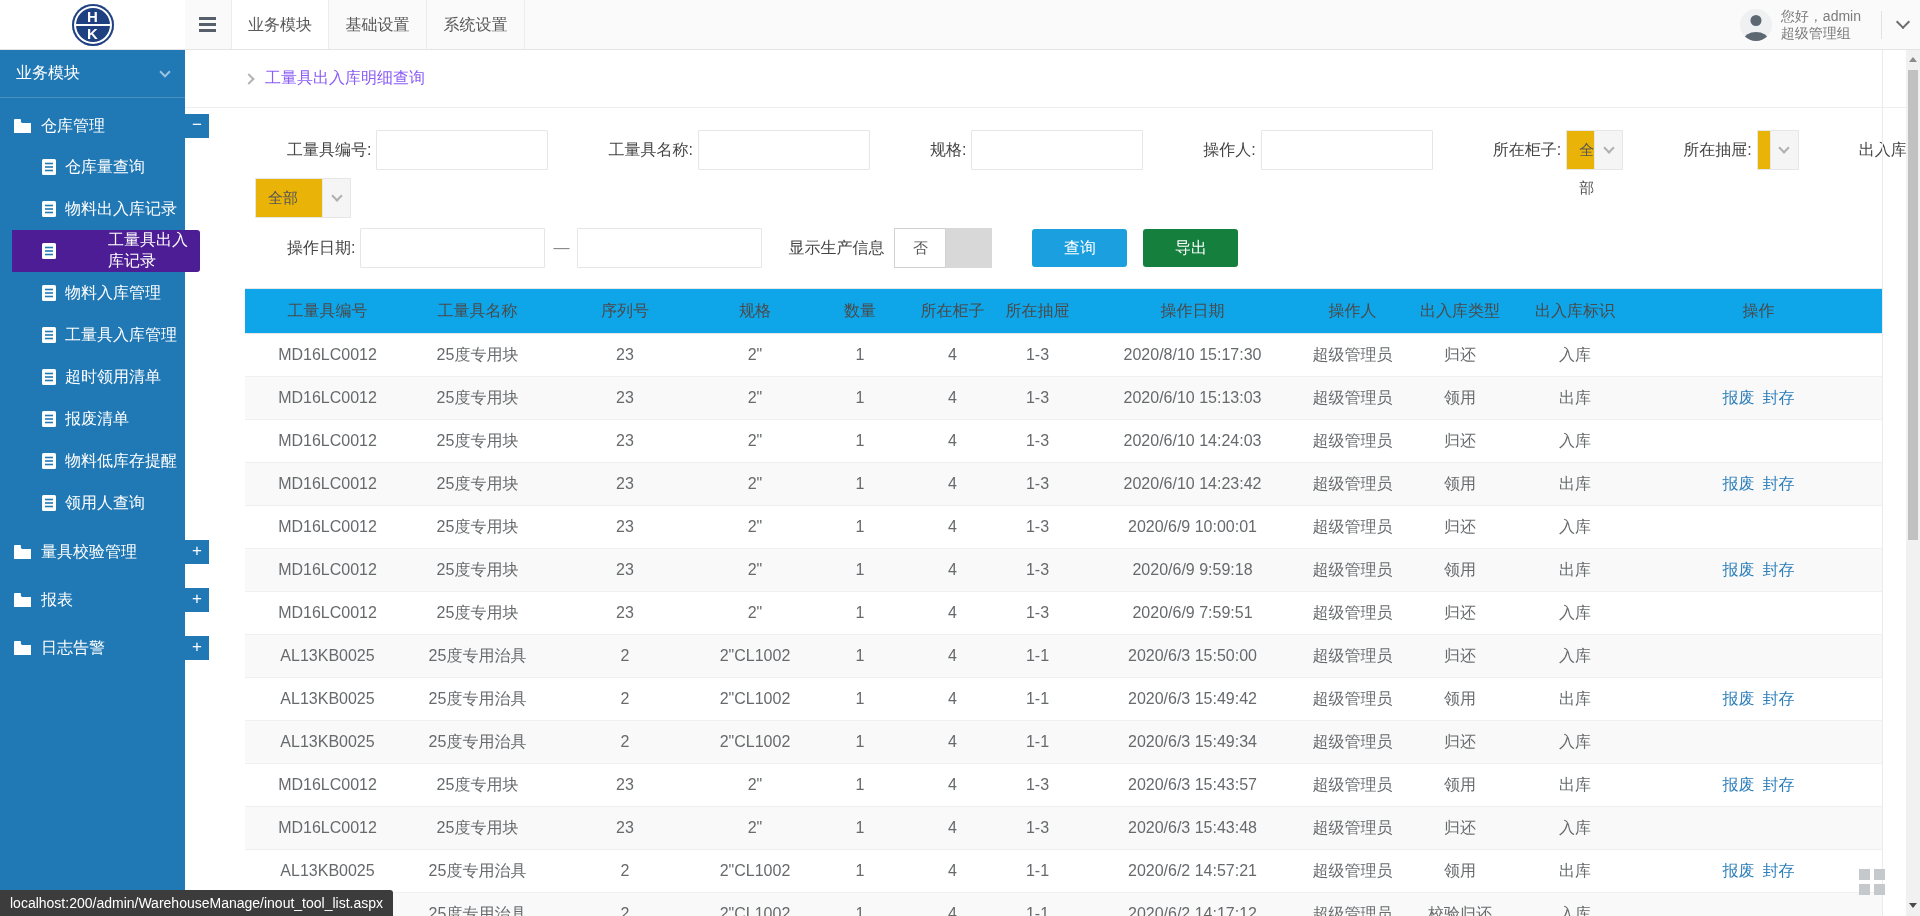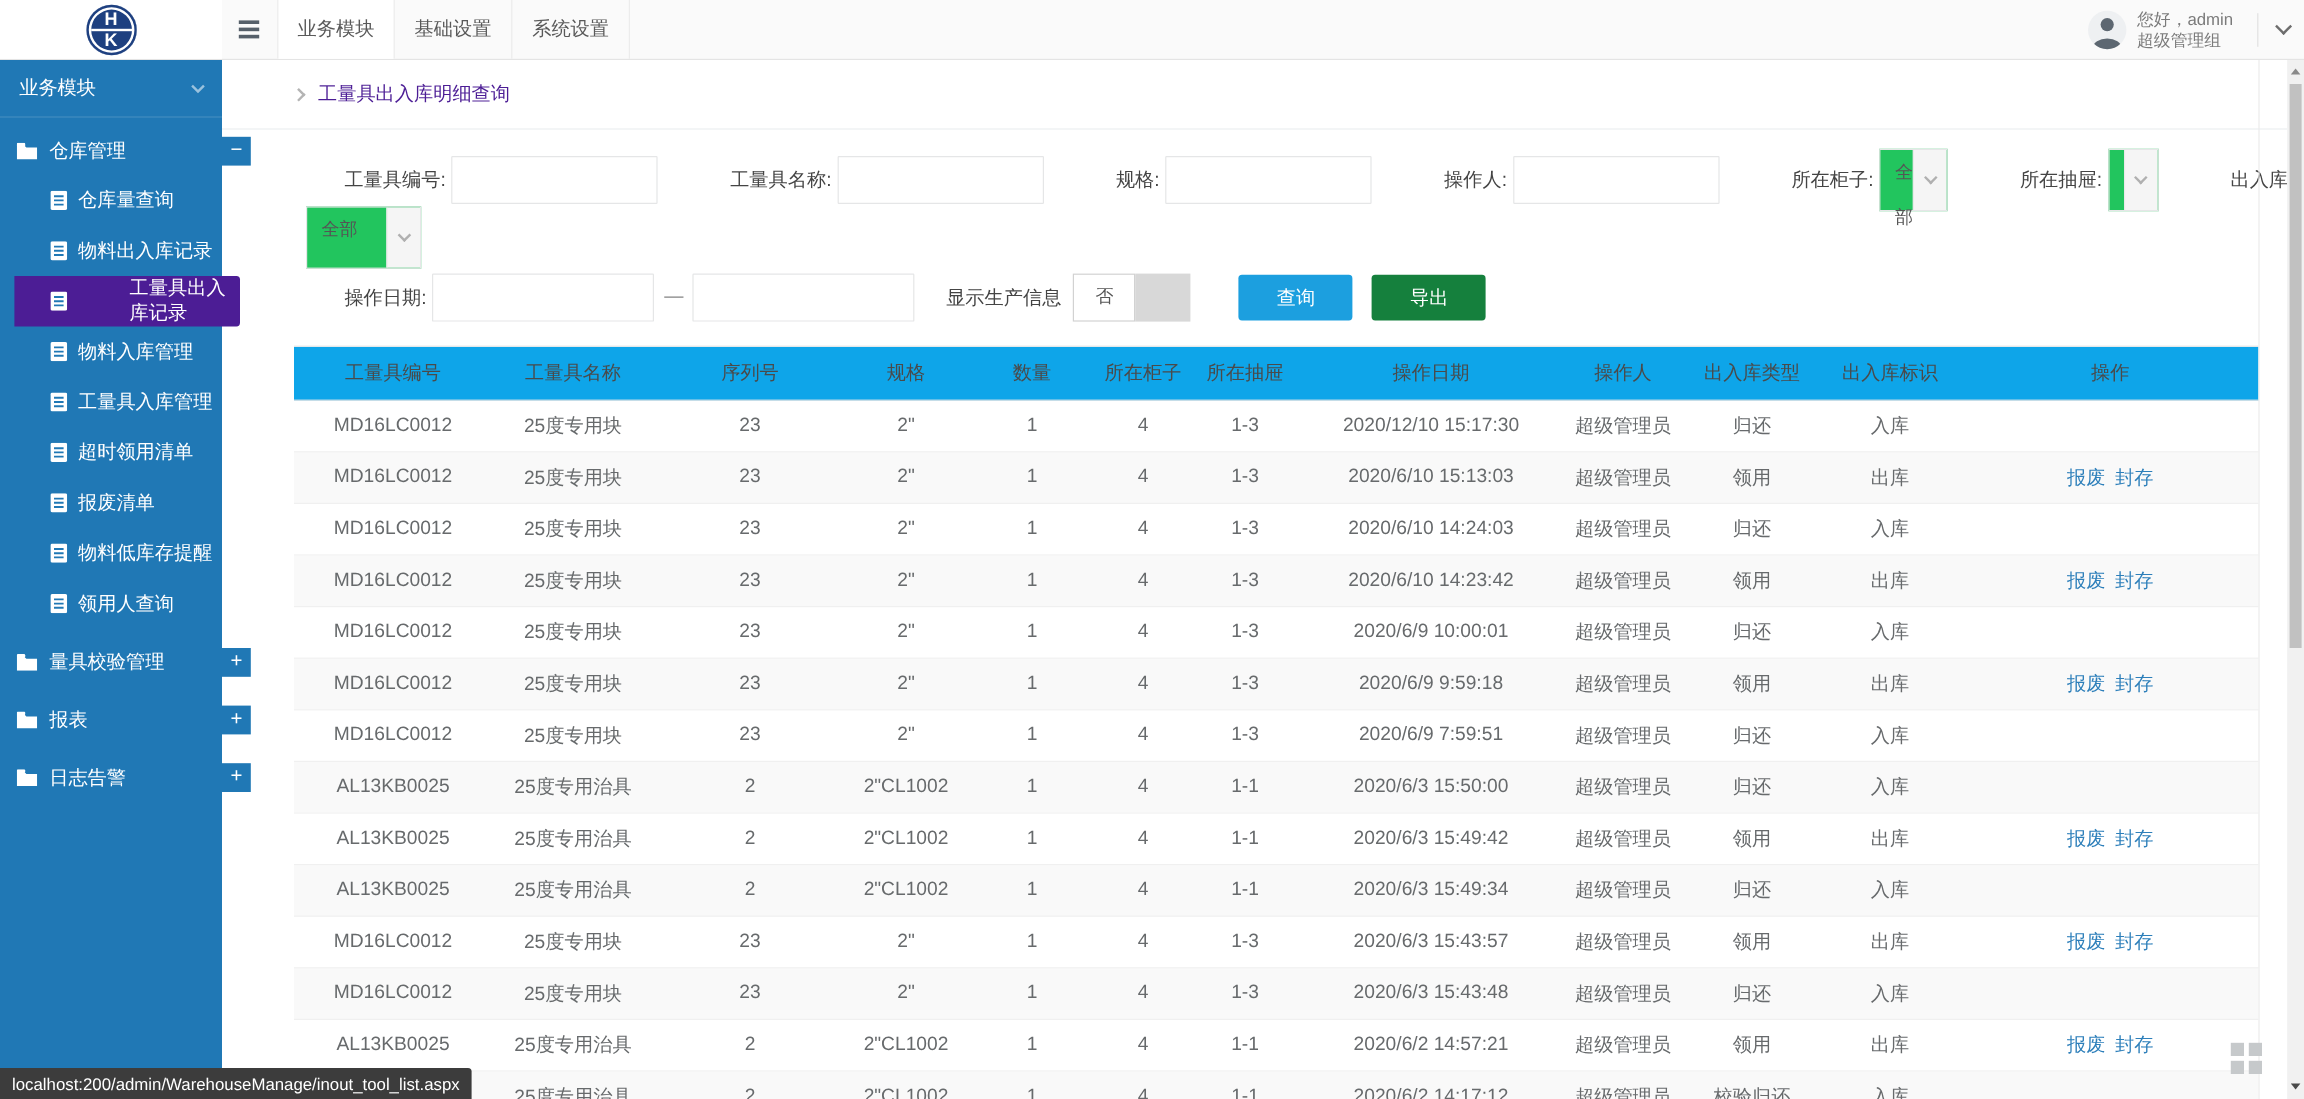--- a/index.html
+++ b/index.html
@@ -55,31 +55,31 @@
   .side-item .lbl { margin-left:9px; }
   .side-item.active { background:#4c1d95; margin-right:-15px; border-radius:0 3px 3px 0;gap:43px; }
   .icon-svg { flex:0 0 auto; display:block; }
 
   
   .main { position:absolute; left:185px; top:50px; right:14px; bottom:0; background:#fff; overflow:hidden; }
   .breadcrumb { height:58px; display:flex; align-items:center; padding-left:60px;
     border-bottom:1px solid #eceef0; }
   .bc-chev { width:8px; height:8px; border-right:2px solid #b4b4b4; border-top:2px solid #b4b4b4;
     transform:rotate(45deg); margin-right:12px; }
-  .bc-label { font-size:16px; color:#4c1d95; }
+  .bc-label { font-size:16px; color:#8b5cf6; }
 
   .filters { padding:22px 0 0 70px; font-size:16px; color:#444; }
   .f-row { display:flex; align-items:center; height:40px; }
   .f-row + .f-row { margin-top:8px; }
   .f-row.third { margin-top:10px; }
   .f-label { margin-right:5px; white-space:nowrap;margin-left:32px; }
   .f-input { width:172px; height:40px; border:1px solid #e5e6e7; border-radius:1px; background:#fff;
     margin-right:28px; font-size:15px; color:#555; padding:0 10px; outline:none; }
   .f-input.date { width:185px; margin-right:0; }
-  .f-select { display:flex; width:96px; height:52px; border:1px solid #e5e6e7; background:#22c55e;
+  .f-select { display:flex; width:96px; height:40px; border:1px solid #e5e6e7; background:#eab308;
     margin-right:28px; cursor:pointer; }
   .f-select .val { flex:1; line-height:38px; padding-left:12px; color:#555; font-size:15px; }
   .f-select .dd { width:28px; background:#f5f5f5; border-left:1px solid #e9e9e9; display:flex;
     align-items:center; justify-content:center; }
   .f-select .dd i { width:8px; height:8px; border-right:2px solid #b0b0b0; border-bottom:2px solid #b0b0b0;
     transform:rotate(45deg); margin-top:-4px; }
   .dash { color:#888; margin:0 8px; }
   .prod-label { margin-left:26px; margin-right:10px; }
   .switch { display:flex; height:40px; cursor:pointer; }
   .switch .knob { width:52px; height:40px; background:#fff; border:1px solid #d2d2d2; text-align:center;
@@ -358,21 +358,21 @@
           </thead>
         <tbody>
             <tr>
               <td>MD16LC0012</td>
               <td>25度专用块</td>
               <td>23</td>
               <td>2"</td>
               <td>1</td>
               <td>4</td>
               <td>1-3</td>
-              <td>2020/12/10 15:17:30</td>
+              <td>2020/8/10 15:17:30</td>
               <td>超级管理员</td>
               <td>归还</td>
               <td>入库</td>
               <td></td>
             </tr>
             <tr>
               <td>MD16LC0012</td>
               <td>25度专用块</td>
               <td>23</td>
               <td>2"</td>

